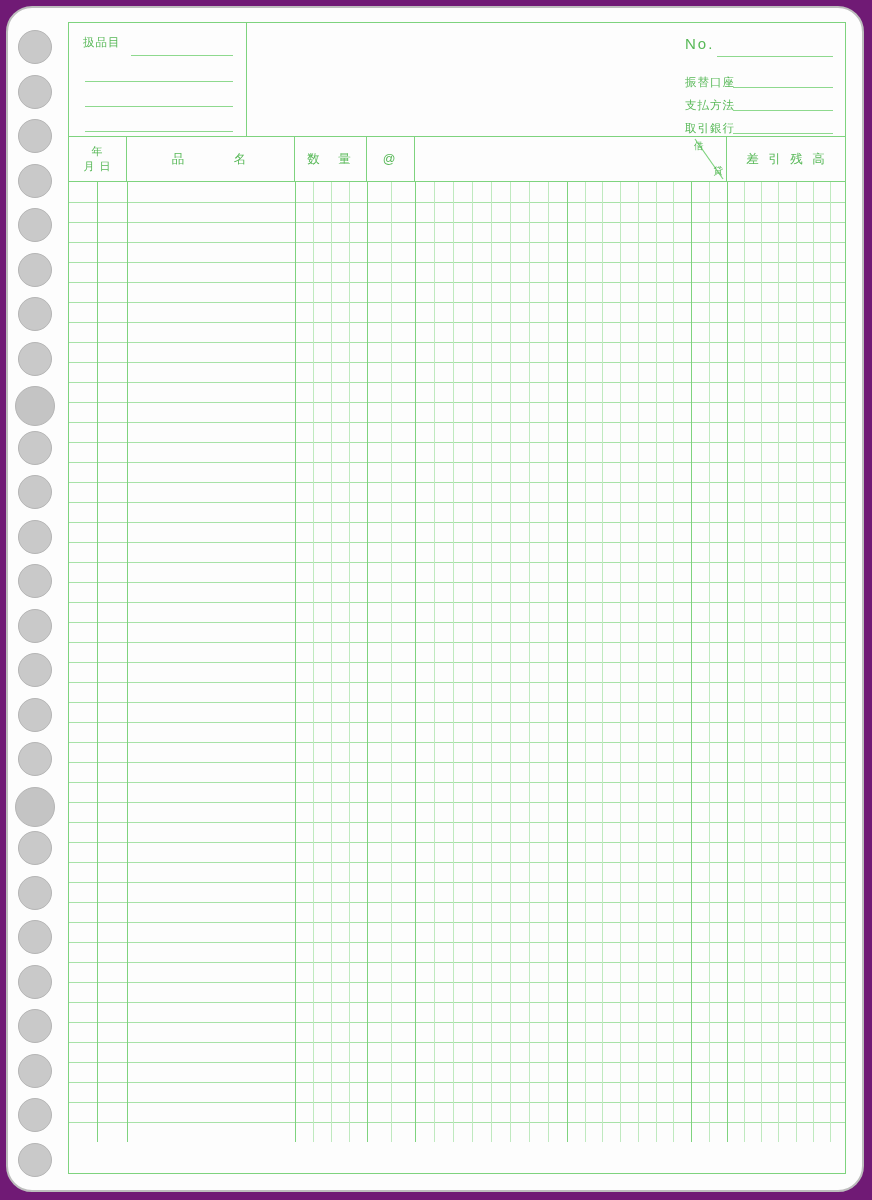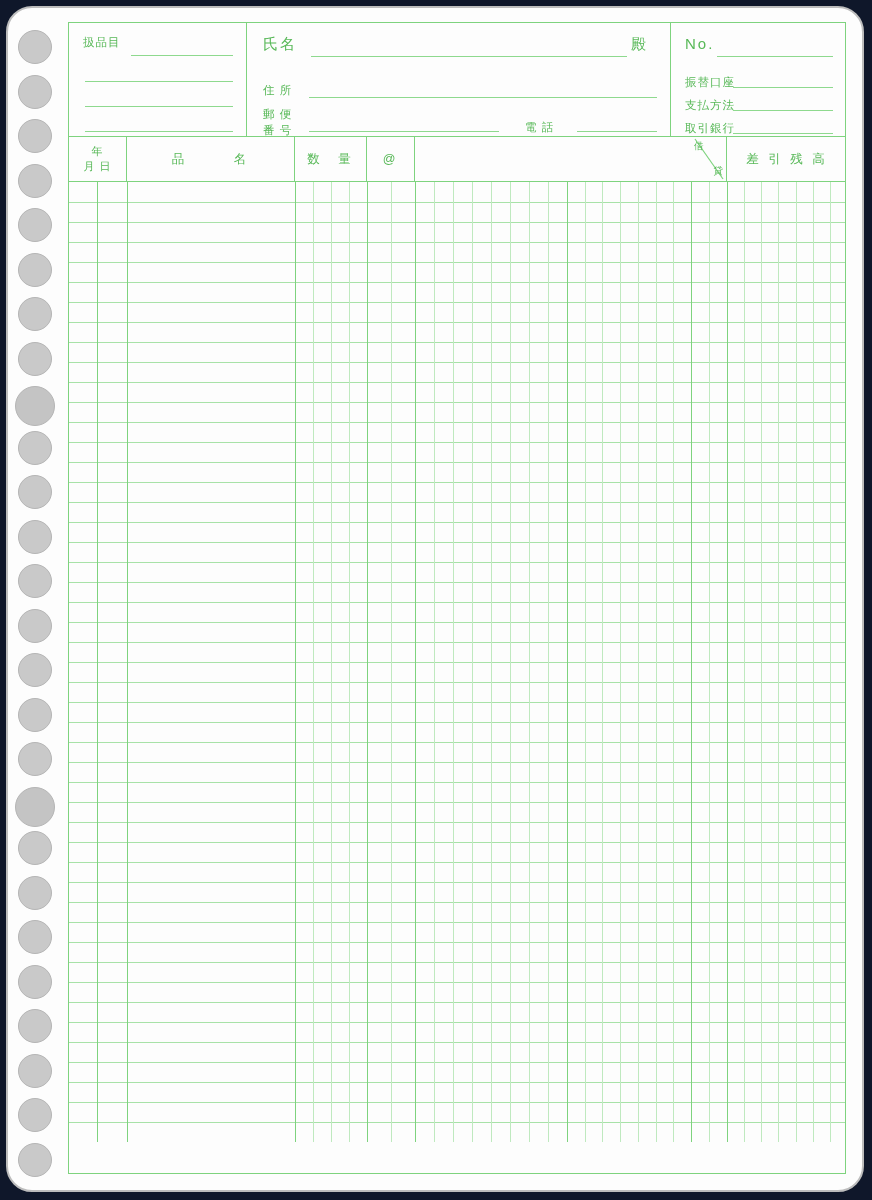--- a/index.html
+++ b/index.html
@@ -7,21 +7,21 @@
     padding: 0;
     background: #ffffff;
   }
   body {
     font-family: "Liberation Sans", sans-serif;
   }
   #page {
     position: relative;
     width: 872px;
     height: 1200px;
-    background: #0f172a;
+    background: #701a75;
     overflow: hidden;
   }
   
   .sheet-edge {
     position: absolute;
     left: 6px;
     top: 6px;
     width: 858px;
     height: 1186px;
     border: 2px solid #bdbdbd;
@@ -239,35 +239,20 @@
     <div class="hdr">
 
       <div class="hdr-col c1">
         <span class="lbl" style="left:14px; top:12px;">扱品目</span>
         <div class="rule" style="left:62px; top:32px; width:102px;"></div>
         <div class="rule" style="left:16px; top:58px; width:148px;"></div>
         <div class="rule" style="left:16px; top:83px; width:148px;"></div>
         <div class="rule" style="left:16px; top:108px; width:148px;"></div>
       </div>
 
-      <div class="hdr-col c2">
-        <span class="lbl big" style="left:16px; top:12px;">氏名</span>
-        <div class="rule" style="left:64px; top:33px; width:316px;"></div>
-        <span class="lbl big" style="left:384px; top:12px;">殿</span>
-
-        <span class="lbl" style="left:16px; top:60px;">住 所</span>
-        <div class="rule" style="left:62px; top:74px; width:348px;"></div>
-
-        <span class="lbl" style="left:16px; top:84px;">郵 便</span>
-        <span class="lbl" style="left:16px; top:100px;">番 号</span>
-        <div class="rule" style="left:62px; top:108px; width:190px;"></div>
-
-        <span class="lbl" style="left:278px; top:97px;">電 話</span>
-        <div class="rule" style="left:330px; top:108px; width:80px;"></div>
-      </div>
 
       <div class="hdr-col c3">
         <span class="lbl big" style="left:14px; top:12px;">No.</span>
         <div class="rule" style="left:46px; top:33px; width:116px;"></div>
 
         <span class="lbl" style="left:14px; top:52px;">振替口座</span>
         <div class="rule" style="left:62px; top:64px; width:100px;"></div>
 
         <span class="lbl" style="left:14px; top:75px;">支払方法</span>
         <div class="rule" style="left:62px; top:87px; width:100px;"></div>

